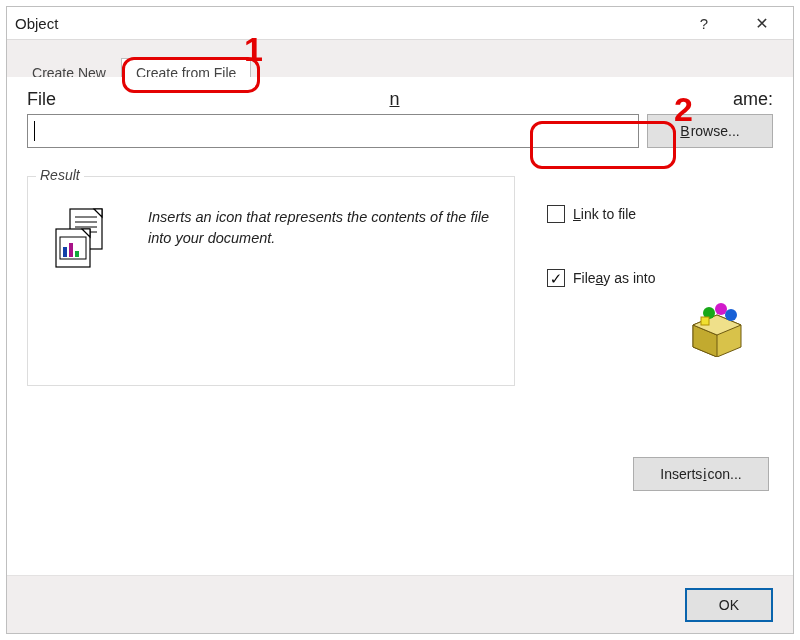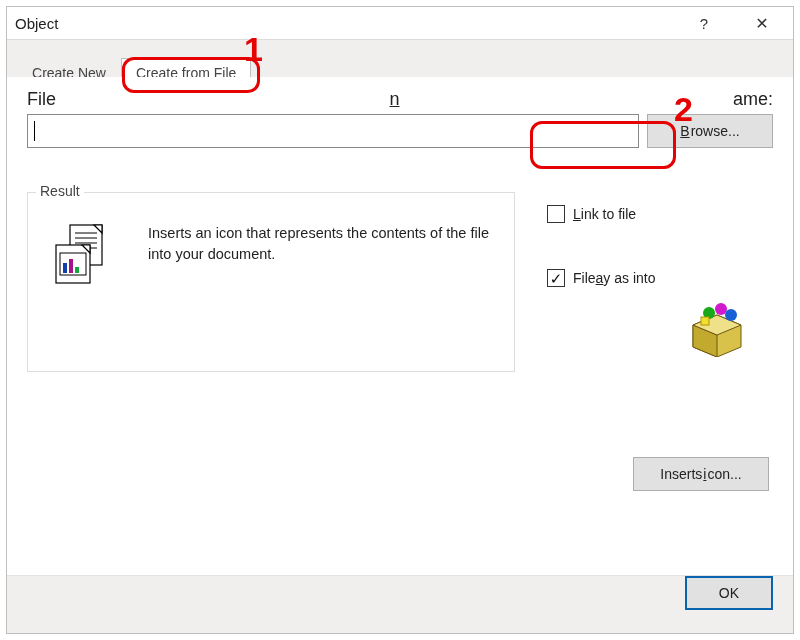--- a/index.html
+++ b/index.html
@@ -17,27 +17,27 @@
   .label { font-size: 18px; color: #222; display: flex; align-items: center; gap: 2px; justify-content: space-between; }
   .underline { text-decoration: underline; }
   .row-file { display: flex; align-items: center; gap: 8px; margin-top: 4px; }
   .textinput { flex: 1; height: 34px; border: 1px solid #888; padding: 2px 6px; font-size: 14px; background: #fff; position: relative; }
   .caret { position: absolute; left: 6px; top: 6px; width: 1px; height: 20px; background: #000; }
   .btn { height: 34px; padding: 0 20px; background: #e1e1e1; border: 1px solid #adadad; font-size: 14px; color: #222; display: flex; align-items: center; justify-content: center; gap: 1px; }
   .btn.primary { border: 2px solid #0a64ad; padding: 0 32px; }
   .options { position: absolute; left: 540px; top: 92px; display: flex; flex-direction: column; gap: 10px; }
   .checkbox-row { display: flex; align-items: center; gap: 8px; font-size: 14px; color: #222; margin-top: 36px; }
   .checkbox { width: 18px; height: 18px; border: 1px solid #333; background: #fff; display: flex; align-items: center; justify-content: center; font-size: 15px; line-height: 1; color: #000; }
-  .fieldset { border: 1px solid #ddd; margin-top: 44px; width: 488px; height: 180px; position: relative; padding: 30px 16px 16px 16px; display: flex; }
+  .fieldset { border: 1px solid #ddd; margin-top: 28px; width: 488px; height: 210px; position: relative; padding: 30px 16px 16px 16px; display: flex; font-style: italic; }
   .fieldset-legend { position: absolute; top: -10px; left: 8px; background: #fff; padding: 0 4px; font-size: 14px; color: #444; }
   .result-icon { width: 64px; height: 64px; margin: 0 34px 0 6px; flex-shrink: 0; }
   .result-text { font-size: 14.5px; color: #222; line-height: 1.45; }
   .package-icon { position: absolute; right: 48px; top: 224px; width: 56px; height: 56px; }
   .change-icon-row { position: absolute; right: 24px; top: 380px; }
-  .footer { height: 58px; background: #f1eeee; border-top: 1px solid #e4e2e2; display: flex; align-items: flex-start; justify-content: flex-end; gap: 14px; padding: 0 20px; }
+  .footer { height: 58px; background: #f1eeee; border-top: 1px solid #e4e2e2; display: flex; align-items: center; justify-content: flex-end; gap: 14px; padding: 0 20px; }
   .annot { position: absolute; pointer-events: none; }
   .annot-box { border: 3px solid #e40202; border-radius: 12px; }
   .annot-num { color: #e40202; font-weight: 800; font-size: 34px; font-family: Arial, sans-serif; }
 </style>
 </head>
 <body>
 
 <div class="dialog">
   <div class="titlebar">
     <div class="titlebar-title">Object</div>

